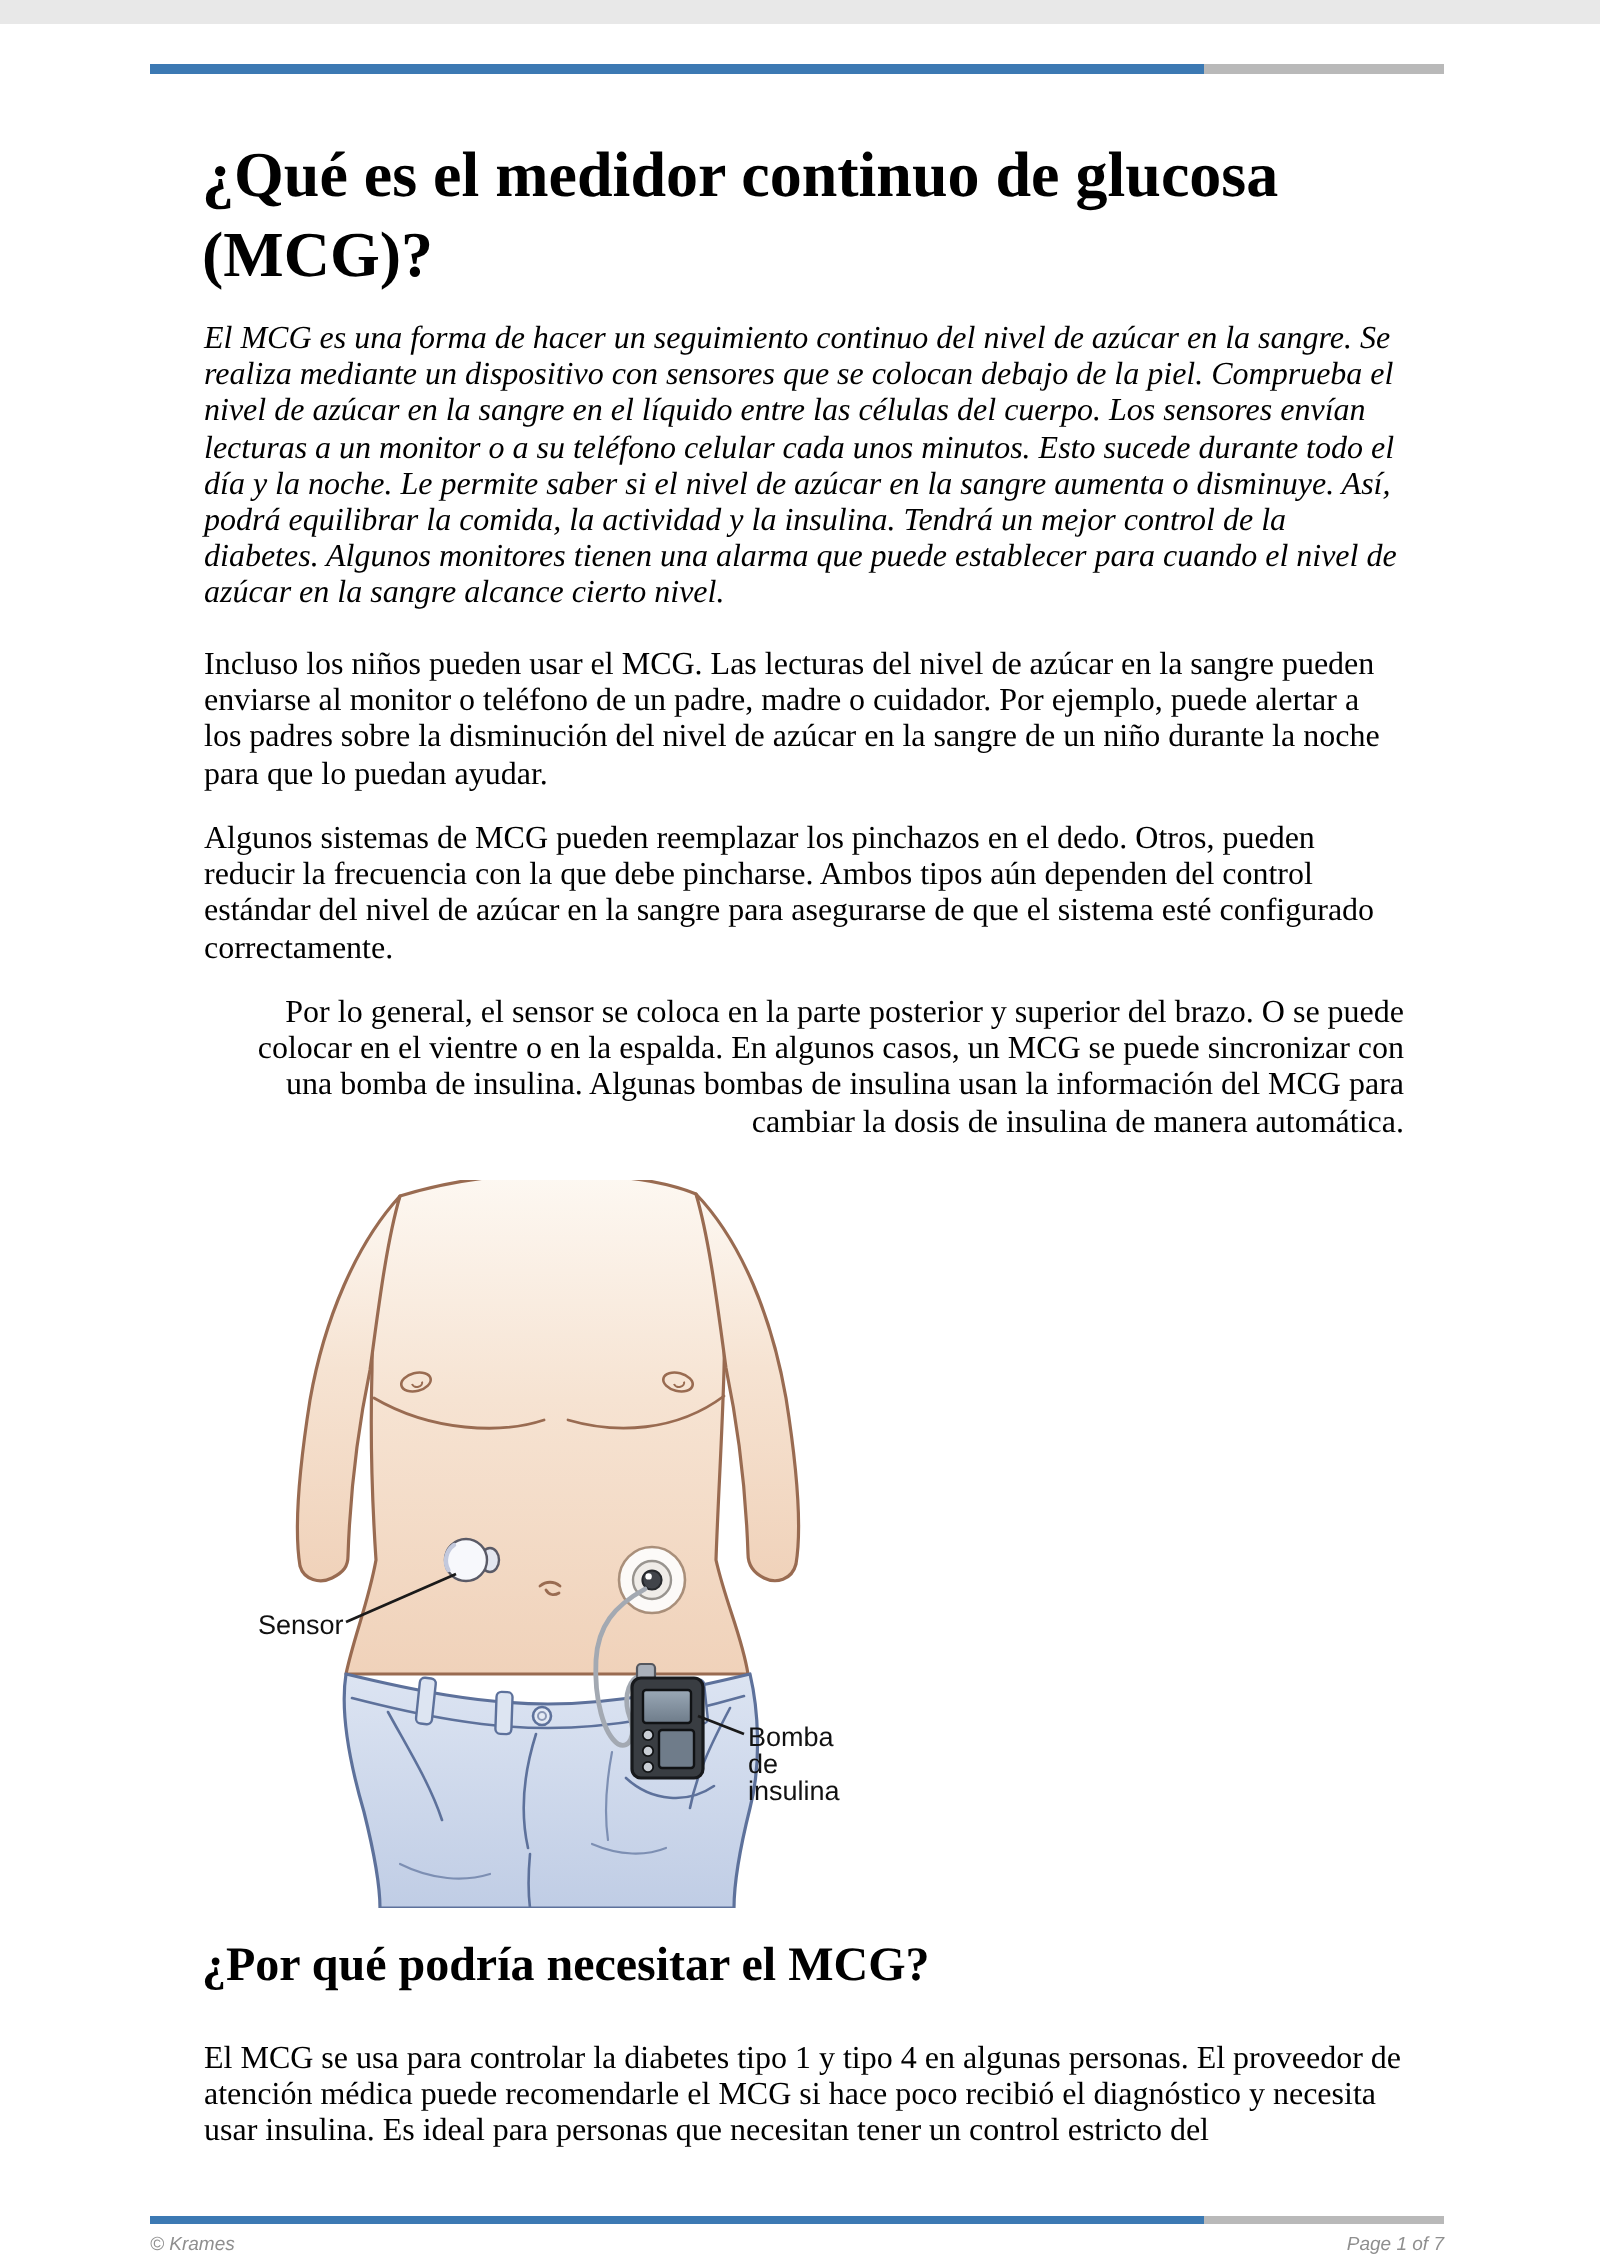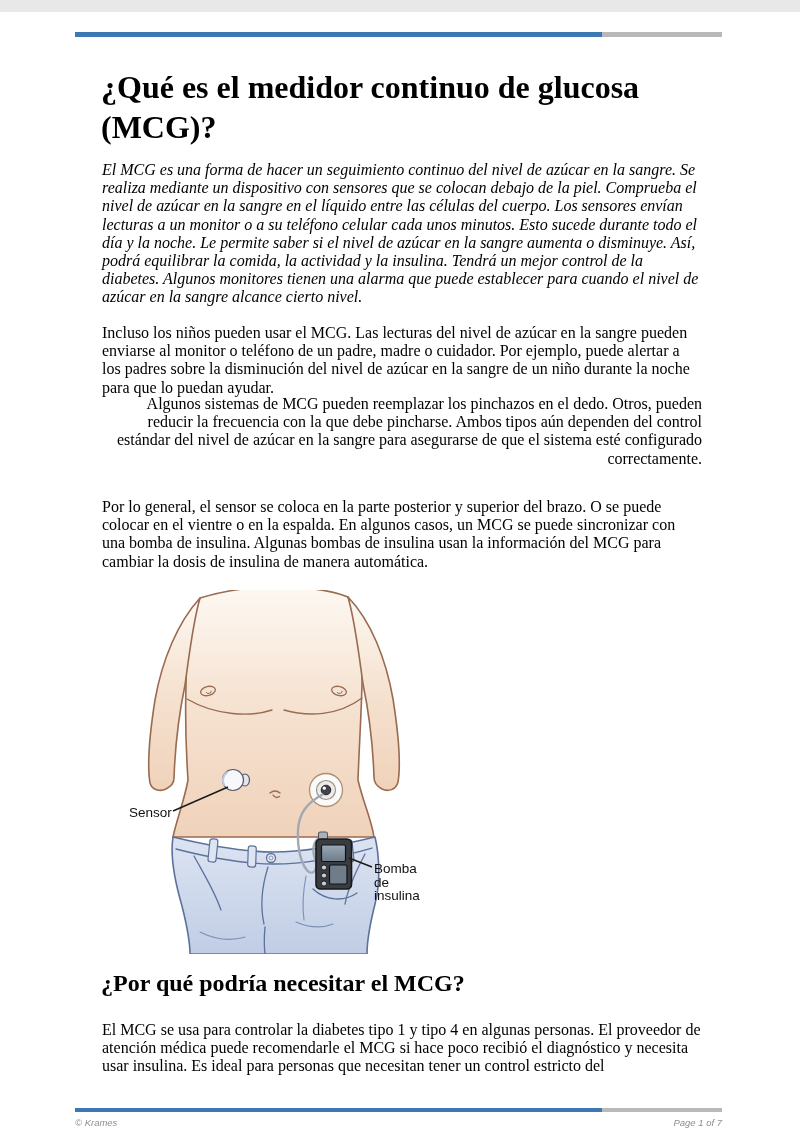--- a/index.html
+++ b/index.html
@@ -24,22 +24,22 @@
     font-size:32px;line-height:40px;font-weight:bold;
     letter-spacing:0;margin:0;
   }
   .para{
     position:absolute;left:102px;width:600px;
     font-size:16px;line-height:18.2px;margin:0;
     text-align:left;
   }
   .p1{top:149px;font-style:italic;}
   .p2{top:312px;}
-  .p3{top:383px;text-align:right;}
-  .p4{top:486px;}
+  .p3{top:399px;}
+  .p4{top:486px;text-align:right;}
   .section-heading{
     position:absolute;left:101px;top:956px;width:620px;
     font-size:24px;line-height:30px;font-weight:bold;margin:0;
   }
   .p5{top:1009px;}
 
   .figure-wrap{
     position:absolute;left:116px;top:578px;width:360px;height:364px;
   }
   .figure-wrap svg{display:block;width:360px;height:364px;}

